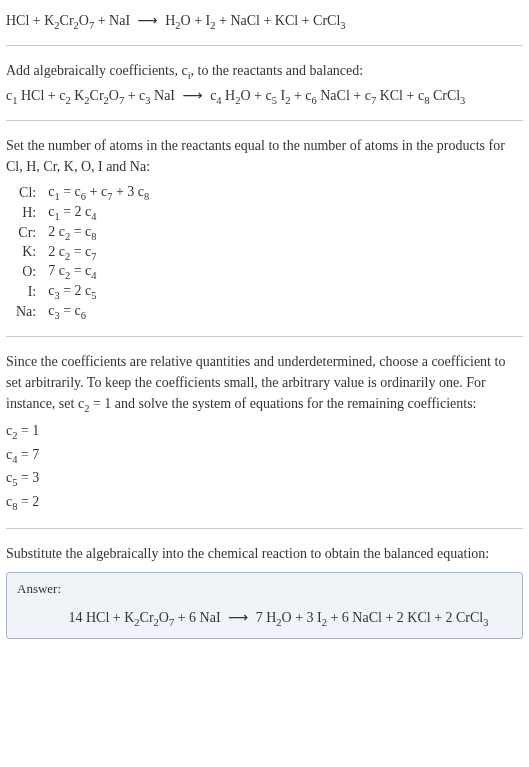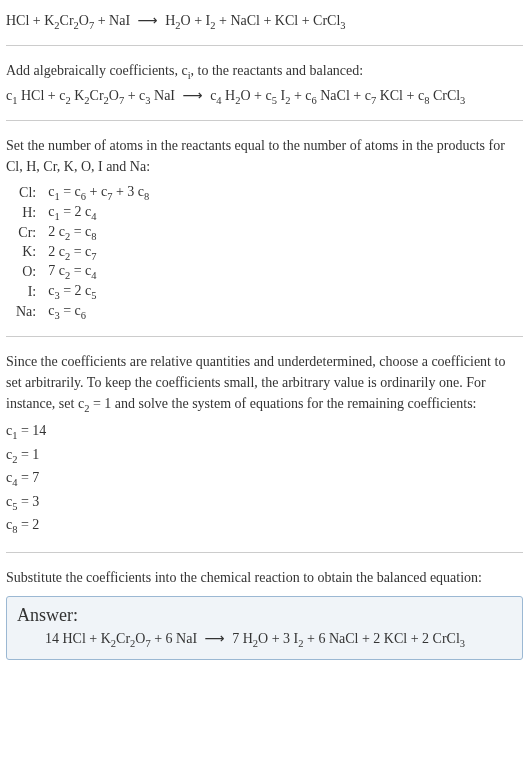--- a/index.html
+++ b/index.html
@@ -53,25 +53,26 @@
       line-height: 1.5;
     }
     .answer-box {
       border: 1px solid #9bb8d3;
       background: #f0f4f8;
       border-radius: 3px;
       padding: 8px 10px 10px 10px;
       margin: 8px 0 4px 0;
     }
     .answer-label {
-      font-size: 18px;
-      margin-bottom: 4px;
+      font-size: 13px;
+      margin-bottom: 12px;
     }
     .answer-eq {
       padding-left: 28px;
+      text-align: center;
     }
     .arrow {
       display: inline-block;
       margin: 0 4px;
     }
   </style>
 </head>
 <body>
 
 <div class="section">
@@ -123,29 +124,28 @@
         </tr>
   </tbody>
     </table>
 </div>
 
 <hr class="divider">
 
 <div class="section">
   <div class="text-line">Since the coefficients are relative quantities and underdetermined, choose a coefficient to set arbitrarily. To keep the coefficients small, the arbitrary value is ordinarily one. For instance, set <span class="italic">c</span><sub>2</sub> = 1 and solve the system of equations for the remaining coefficients:</div>
   <div class="coeffs">
-    <div><span class="italic">c</span><sub>1</sub> = 14</div>
     <div><span class="italic">c</span><sub>2</sub> = 1</div>
     <div><span class="italic">c</span><sub>4</sub> = 7</div>
     <div><span class="italic">c</span><sub>5</sub> = 3</div>
     <div><span class="italic">c</span><sub>8</sub> = 2</div>
   </div>
 </div>
 
 <hr class="divider">
 
 <div class="section">
-  <div class="text-line">Substitute the coefficients into the chemical reaction to obtain the balanced equation:</div>
+  <div class="text-line">Substitute the algebraically into the chemical reaction to obtain the balanced equation:</div>
   <div class="answer-box">
     <div class="answer-label">Answer:</div>
     <div class="answer-eq">14 HCl + K<sub>2</sub>Cr<sub>2</sub>O<sub>7</sub> + 6 NaI&nbsp;<span class="arrow">⟶</span>&nbsp;7 H<sub>2</sub>O + 3 I<sub>2</sub> + 6 NaCl + 2 KCl + 2 CrCl<sub>3</sub></div>
   </div>
 </div>
 
 </body></html>

